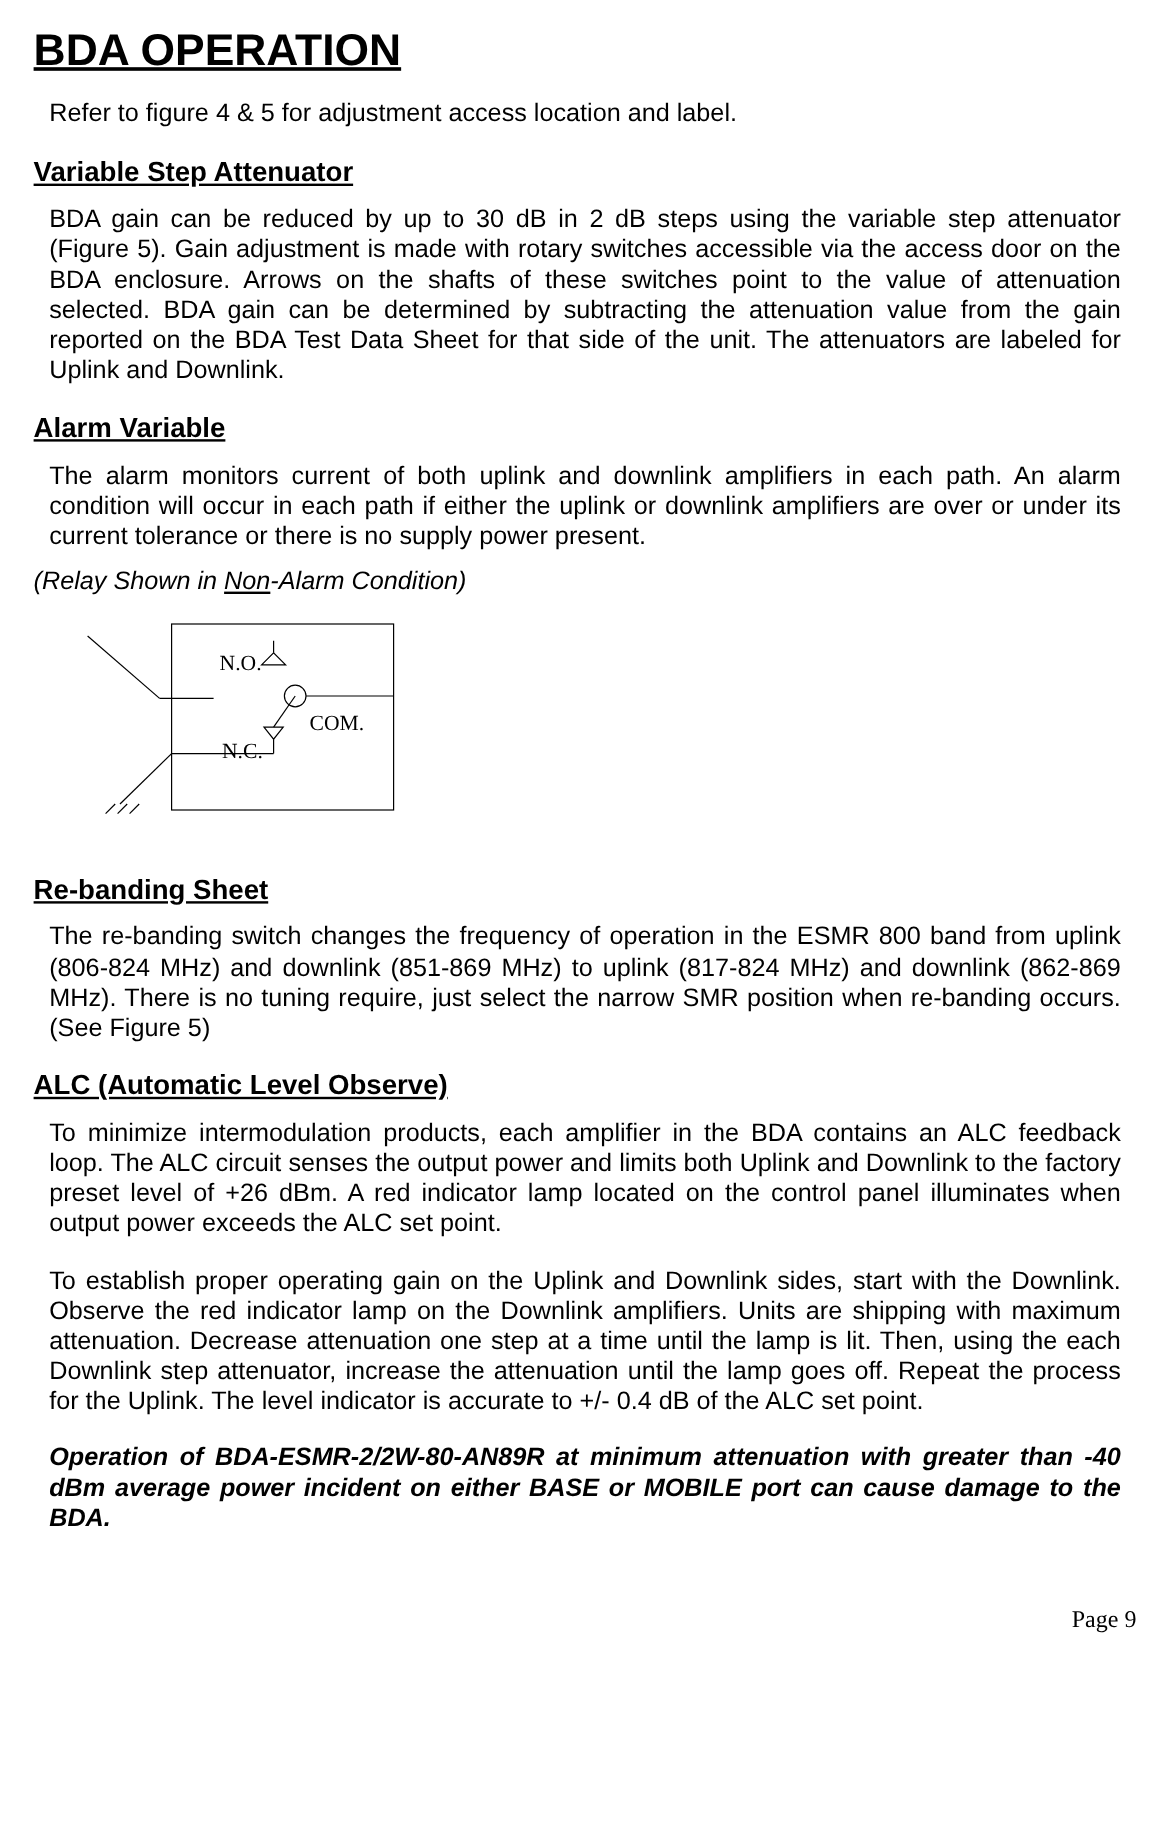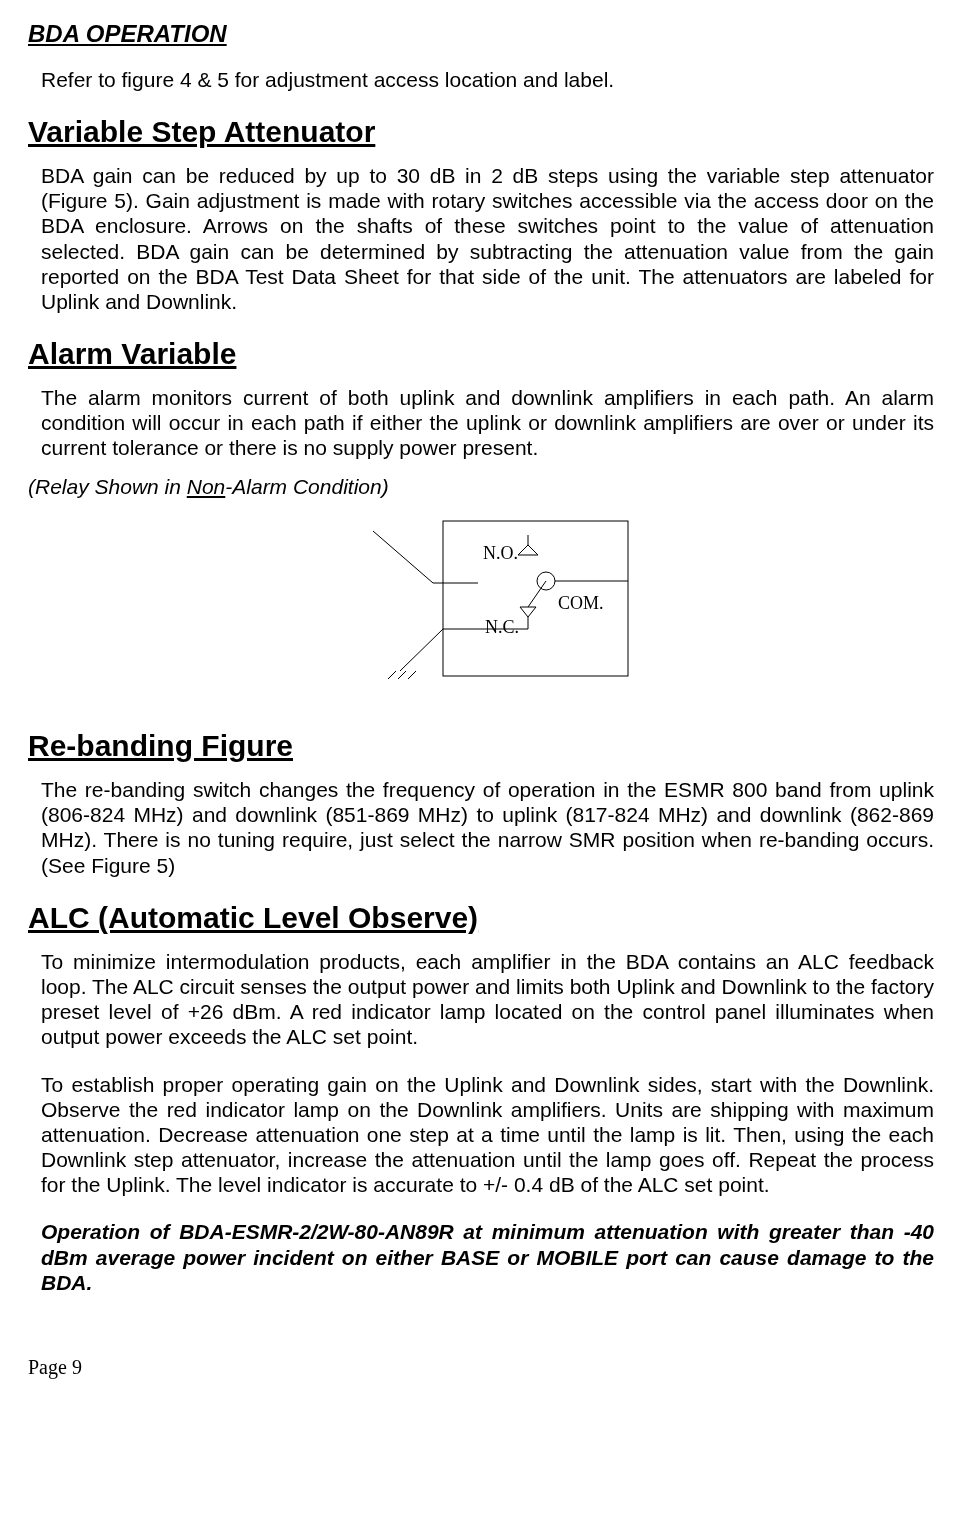--- a/index.html
+++ b/index.html
@@ -6,51 +6,50 @@
     font-family: Arial, Helvetica, sans-serif;
     font-size: 21px;
     line-height: 1.2;
     margin: 0;
     padding: 20px 28px;
     color: #000;
     width: 975px;
     box-sizing: border-box;
   }
   .h1 {
-    font-size: 24px;
+    font-size: 37px;
     font-weight: bold;
     text-decoration: underline;
     margin-bottom: 18px;
-    font-style: italic;
   }
   .h2 {
-    font-size: 30px;
+    font-size: 23px;
     font-weight: bold;
     text-decoration: underline;
     margin-top: 22px;
     margin-bottom: 0;
   }
   .para {
     text-align: justify;
     margin: 13px;
   }
   .center-caption {
     font-style: italic;
     margin-top: 2px;
   }
   .center-caption .non {
     font-style: italic;
     text-decoration: underline;
   }
   .diagram-wrap {
-    text-align: center;
+    text-align: left;
     margin: 12px 0 10px 0;
   }
   .page-footer {
-    text-align: left;
+    text-align: right;
     font-family: "Times New Roman", serif;
     font-size: 20px;
     margin-top: 60px;
   }
   .bold {
     font-weight: bold;
   }
   svg {
     display: inline-block;
   }
@@ -101,21 +100,21 @@
     <line x1="80" y1="168" x2="88" y2="160" stroke="#000" stroke-width="1"></line>
 
     <line x1="227" y1="70" x2="300" y2="70" stroke="#000" stroke-width="1"></line>
 
     <text x="155" y="48" font-family="Times New Roman, serif" font-size="18">N.O.</text>
     <text x="157" y="122" font-family="Times New Roman, serif" font-size="18">N.C.</text>
     <text x="230" y="98" font-family="Times New Roman, serif" font-size="18">COM.</text>
   </svg>
 </div>
 
-<div class="h2">Re-banding Figure</div>
+<div class="h2">Re-banding Sheet</div>
 <p class="para">The re-banding switch changes the frequency of operation in the ESMR 800 band from uplink (806-824 MHz) and downlink (851-869 MHz) to uplink (817-824 MHz) and downlink (862-869 MHz). There is no tuning require, just select the narrow SMR position when re-banding occurs. (See Figure 5)</p>
 
 <div class="h2">ALC (Automatic Level Observe)</div>
 <p class="para">To minimize intermodulation products, each amplifier in the BDA contains an ALC feedback loop. The ALC circuit senses the output power and limits both Uplink and Downlink to the factory preset level of +26 dBm. A red indicator lamp located on the control panel illuminates when output power exceeds the ALC set point.</p>
 <p class="para" style="margin-top:22px;">To establish proper operating gain on the Uplink and Downlink sides, start with the Downlink. Observe the red indicator lamp on the Downlink amplifiers. Units are shipping with maximum attenuation. Decrease attenuation one step at a time until the lamp is lit. Then, using the each Downlink step attenuator, increase the attenuation until the lamp goes off. Repeat the process for the Uplink. The level indicator is accurate to +/- 0.4 dB of the ALC set point.</p>
 <p class="para bold" style="margin-top:22px;font-style:italic;">Operation of BDA-ESMR-2/2W-80-AN89R at minimum attenuation with greater than -40 dBm average power incident on either BASE or MOBILE port can cause damage to the BDA.</p>
 
 <div class="page-footer">Page 9</div>
 
 </body></html>

